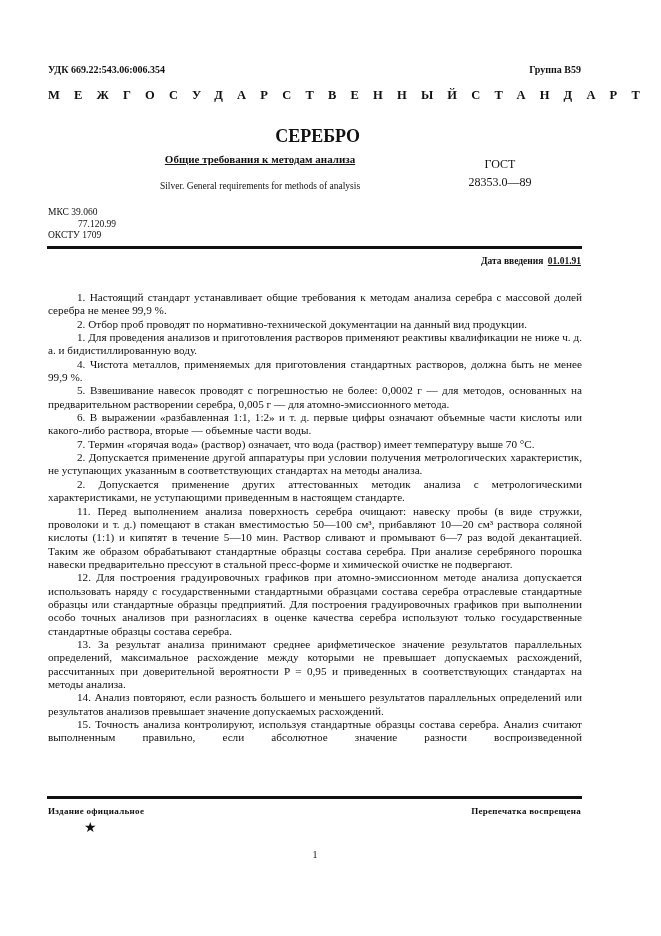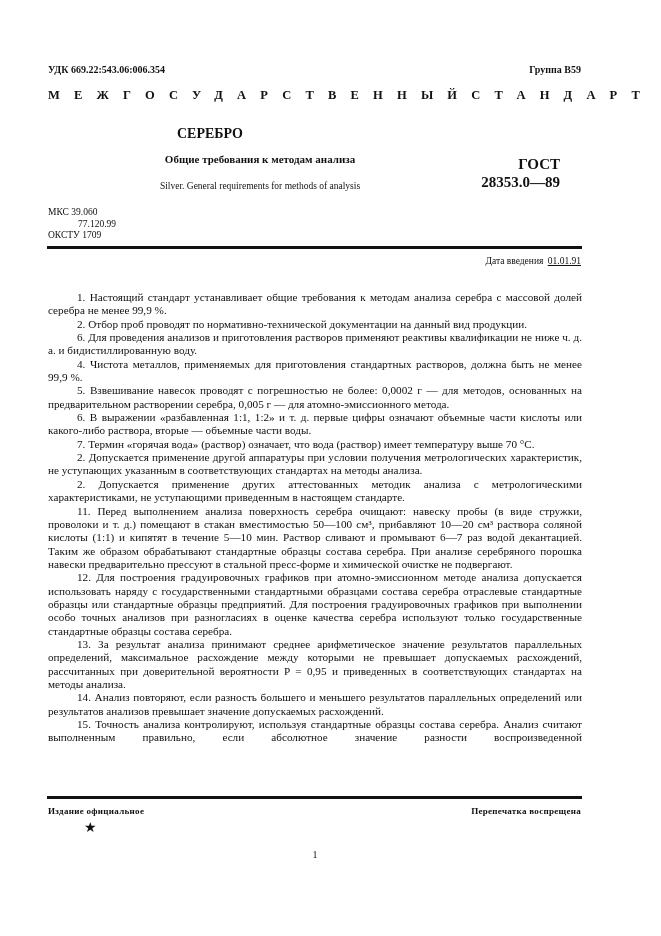--- a/index.html
+++ b/index.html
@@ -5,28 +5,28 @@
   html, body { margin: 0; padding: 0; background: #ffffff; }
   body { width: 661px; height: 936px; position: relative; overflow: hidden;
          font-family: "Liberation Serif", "DejaVu Serif", serif; color: #111; }
   .abs { position: absolute; }
   .udk { left: 48px; top: 64px; font-size: 10px; font-weight: bold; }
   .group { right: 80px; top: 64px; font-size: 10px; font-weight: bold; }
   .spaced { left: 48px; top: 88px; width: 535px; font-size: 12.5px; font-weight: bold;
             display: flex; }
   .spaced .w1 { letter-spacing: 14.2px; }
   .spaced .w2 { letter-spacing: 14.2px; margin-right: -14px; }
-  .title { left: 177px; width: 200px; text-align: left; top: 126px; font-size: 14px; font-weight: bold; }
-  .subtitle { left: 100px; width: 320px; text-align: center; top: 153px; font-size: 11px; font-weight: bold; }
+  .title { left: 160px; width: 200px; text-align: right; top: 126px; font-size: 18px; font-weight: bold; }
+  .subtitle { left: 100px; width: 320px; text-align: center; top: 153px; font-size: 11px; font-weight: bold; text-decoration: underline; }
   .english { left: 100px; width: 320px; text-align: center; top: 181px; font-size: 9.5px; }
-  .gost { left: 440px; width: 120px; text-align: right; top: 155px; font-size: 15px; font-weight: bold; line-height: 18px; }
+  .gost { left: 440px; width: 120px; text-align: center; top: 155px; font-size: 12px; font-weight: normal; line-height: 18px; }
   .codes { left: 48px; top: 207px; font-size: 9.5px; line-height: 11.5px; }
   .codes .indent { padding-left: 30px; }
   .rule { left: 47px; width: 535px; height: 3px; background: #111; }
-  .date { right: 80px; top: 256px; font-size: 9.5px; font-weight: normal; }
+  .date { right: 80px; top: 256px; font-size: 9.5px; font-weight: bold; }
   .date .val { text-decoration: underline; margin-left: 2px; }
   .body-text { left: 48px; top: 291px; width: 534px; font-size: 11.2px; line-height: 13.35px; text-align: justify; }
   .body-text p { margin: 0; text-indent: 29px; }
   .footer-left { left: 48px; top: 806px; font-size: 9px; font-weight: bold; letter-spacing: 0.3px; }
   .footer-right { right: 80px; top: 806px; font-size: 9px; font-weight: bold; letter-spacing: 0.3px; }
   .star { left: 84px; top: 819px; font-size: 14px; }
   .pagenum { left: 300px; width: 30px; text-align: center; top: 849px; font-size: 10px; }
 </style>
 </head>
 <body>
@@ -57,21 +57,21 @@
 <div class="abs rule" style="top:246px;"></div>
 
 <div class="abs date">
   <span>Дата введения</span>
   <span class="val">01.01.91</span>
 </div>
 
 <div class="abs body-text">
   <p>1.  Настоящий стандарт устанавливает общие требования к методам анализа серебра с массовой долей серебра не менее 99,9 %.</p>
   <p>2.  Отбор проб проводят по нормативно-технической документации на данный вид продукции.</p>
-  <p>6.  Для проведения анализов и приготовления растворов применяют реактивы квалификации не ниже ч. д. а. и бидистиллированную воду.</p>
+  <p>1.  Для проведения анализов и приготовления растворов применяют реактивы квалификации не ниже ч. д. а. и бидистиллированную воду.</p>
   <p>4.  Чистота металлов, применяемых для приготовления стандартных растворов, должна быть не менее 99,9 %.</p>
   <p>5.  Взвешивание навесок проводят с погрешностью не более: 0,0002 г — для методов, основанных на предварительном растворении серебра, 0,005 г — для атомно-эмиссионного метода.</p>
   <p>6.  В выражении «разбавленная 1:1, 1:2» и т. д. первые цифры означают объемные части кислоты или какого-либо раствора, вторые — объемные части воды.</p>
   <p>7.  Термин «горячая вода» (раствор) означает, что вода (раствор) имеет температуру выше 70 °С.</p>
   <p>2.  Допускается применение другой аппаратуры при условии получения метрологических характеристик, не уступающих указанным в соответствующих стандартах на методы анализа.</p>
   <p>2.  Допускается применение других аттестованных методик анализа с метрологическими характеристиками, не уступающими приведенным в настоящем стандарте.</p>
   <p>11.  Перед выполнением анализа поверхность серебра очищают: навеску пробы (в виде стружки, проволоки и т. д.) помещают в стакан вместимостью 50—100 см³, прибавляют 10—20 см³ раствора соляной кислоты (1:1) и кипятят в течение 5—10 мин.  Раствор сливают и промывают 6—7 раз водой декантацией.  Таким же образом обрабатывают стандартные образцы состава серебра.  При анализе серебряного порошка навески предварительно прессуют в стальной пресс-форме и химической очистке не подвергают.</p>
   <p>12.  Для построения градуировочных графиков при атомно-эмиссионном методе анализа допускается использовать наряду с государственными стандартными образцами состава серебра отраслевые стандартные образцы или стандартные образцы предприятий.  Для построения градуировочных графиков при выполнении особо точных анализов при разногласиях в оценке качества серебра используют только государственные стандартные образцы состава серебра.</p>
   <p>13.  За результат анализа принимают среднее арифметическое значение результатов параллельных определений, максимальное расхождение между которыми не превышает допускаемых расхождений, рассчитанных при доверительной вероятности P = 0,95 и приведенных в соответствующих стандартах на методы анализа.</p>
   <p>14.  Анализ повторяют, если разность большего и меньшего результатов параллельных определений или результатов анализов превышает значение допускаемых расхождений.</p>

